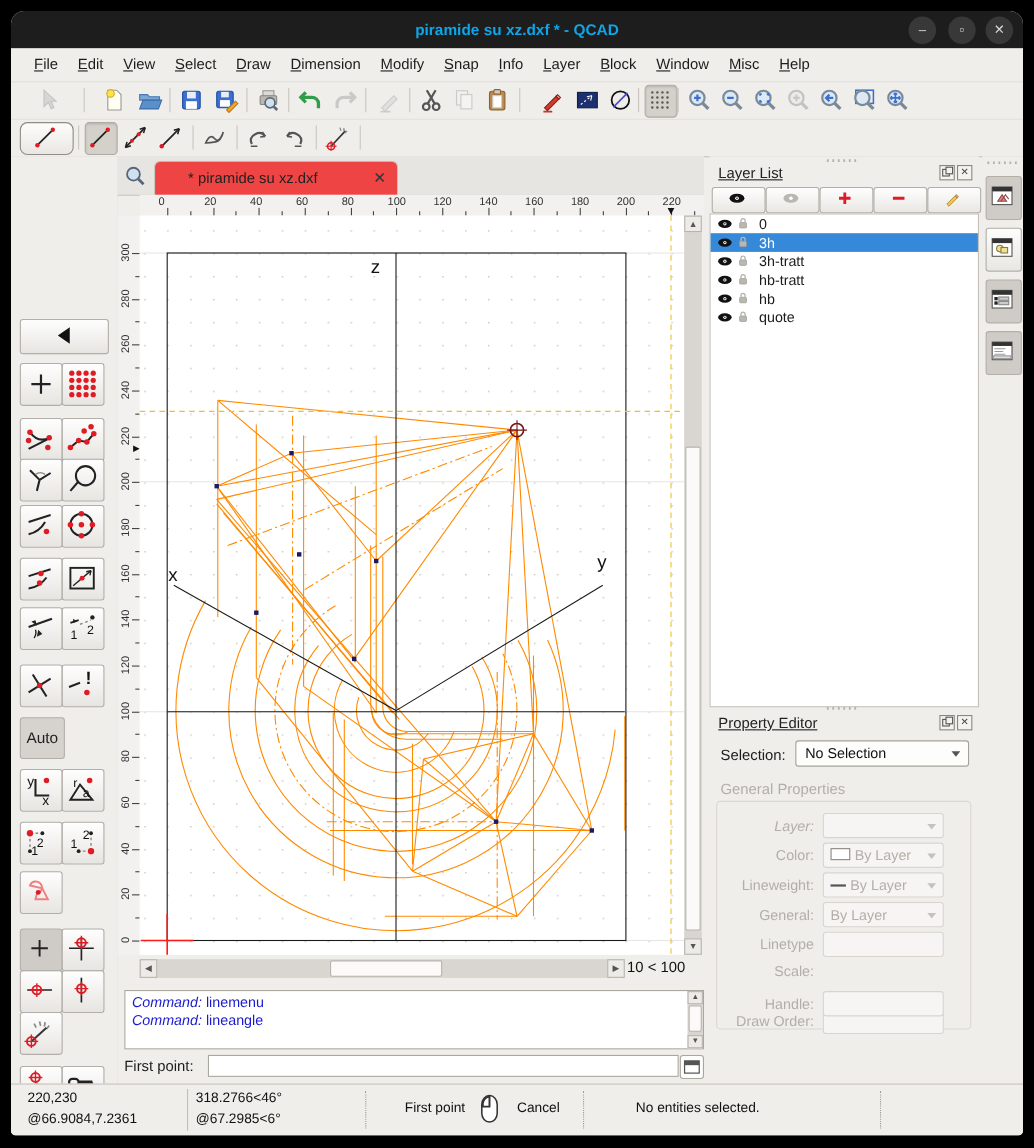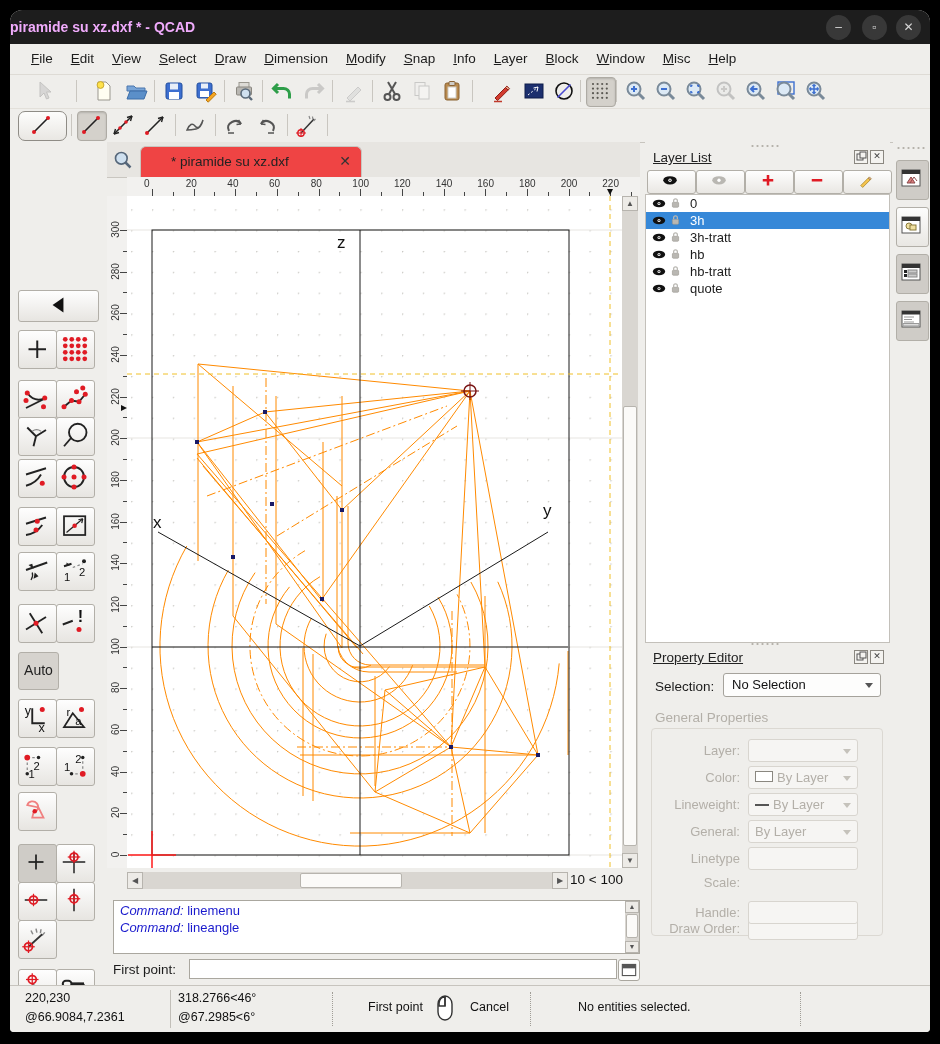--- a/index.html
+++ b/index.html
@@ -2,21 +2,21 @@
 <html><head>
 <meta charset="utf-8">
 <style>
   html,body{margin:0;padding:0;}
   body{width:940px;height:1044px;background:#000;position:relative;overflow:hidden;
        font-family:"Liberation Sans","DejaVu Sans",sans-serif;font-size:13px;color:#1c1c1c;}
   .window{position:absolute;left:10px;top:10px;width:920px;height:1022px;background:#efeeeb;
           border-radius:12px 12px 4px 4px;overflow:hidden;}
   
   .titlebar{position:absolute;left:0;top:0;width:920px;height:34px;background:#1d1d1d;}
-  .title{color:#f0abfc;font-weight:bold;font-size:14px;line-height:34px;}
+  .title{color:#0ea5e9;font-weight:bold;font-size:14px;text-align:center;line-height:34px;}
   .winbtn{position:absolute;top:5px;width:25px;height:25px;border-radius:50%;background:#383838;
           color:#d8d8d8;text-align:center;line-height:24px;font-size:12px;cursor:default;}
   
   .menubar{position:absolute;left:0;top:34px;width:920px;height:30px;background:#efeeeb;border-bottom:1px solid #dedbd5;}
   .menu-item{display:inline-block;padding:0 9px;line-height:29px;font-size:13.5px;}
   .menu-item:first-child{margin-left:12px;}
   .menu-item u{text-decoration:underline;}
   
   .toolbar{position:absolute;left:0;width:920px;background:#efeeeb;}
   .tb1{top:65px;height:33px;border-bottom:1px solid #e3e0da;}
@@ -790,29 +790,29 @@
                 <rect x="7" y="10" width="10" height="8" rx="1.5" fill="#b9b7b2" stroke="#9a978f"></rect>
                 <path d="M9 10 v-2.5 a3 3 0 0 1 6 0 V10" fill="none" stroke="#b9b7b2" stroke-width="2"></path>
               </svg></span><span class="lname">3h-tratt</span></div>
           <div class="lrow"><span style="margin-left:4px;display:inline-block;width:18px;"><svg viewBox="0 0 24 22" width="18" height="15">
                 <ellipse cx="12" cy="11" rx="9" ry="5.5" fill="#111"></ellipse>
                 <circle cx="12" cy="11" r="2.2" fill="#fff"></circle>
                 <circle cx="12" cy="11" r="1" fill="#111"></circle>
               </svg></span><span style="display:inline-block;width:16px;"><svg viewBox="0 0 24 24" width="15" height="15">
                 <rect x="7" y="10" width="10" height="8" rx="1.5" fill="#b9b7b2" stroke="#9a978f"></rect>
                 <path d="M9 10 v-2.5 a3 3 0 0 1 6 0 V10" fill="none" stroke="#b9b7b2" stroke-width="2"></path>
-              </svg></span><span class="lname">hb</span></div>
+              </svg></span><span class="lname">hb-tratt</span></div>
           <div class="lrow"><span style="margin-left:4px;display:inline-block;width:18px;"><svg viewBox="0 0 24 22" width="18" height="15">
                 <ellipse cx="12" cy="11" rx="9" ry="5.5" fill="#111"></ellipse>
                 <circle cx="12" cy="11" r="2.2" fill="#fff"></circle>
                 <circle cx="12" cy="11" r="1" fill="#111"></circle>
               </svg></span><span style="display:inline-block;width:16px;"><svg viewBox="0 0 24 24" width="15" height="15">
                 <rect x="7" y="10" width="10" height="8" rx="1.5" fill="#b9b7b2" stroke="#9a978f"></rect>
                 <path d="M9 10 v-2.5 a3 3 0 0 1 6 0 V10" fill="none" stroke="#b9b7b2" stroke-width="2"></path>
-              </svg></span><span class="lname">hb-tratt</span></div>
+              </svg></span><span class="lname">hb</span></div>
           <div class="lrow"><span style="margin-left:4px;display:inline-block;width:18px;"><svg viewBox="0 0 24 22" width="18" height="15">
                 <ellipse cx="12" cy="11" rx="9" ry="5.5" fill="#111"></ellipse>
                 <circle cx="12" cy="11" r="2.2" fill="#fff"></circle>
                 <circle cx="12" cy="11" r="1" fill="#111"></circle>
               </svg></span><span style="display:inline-block;width:16px;"><svg viewBox="0 0 24 24" width="15" height="15">
                 <rect x="7" y="10" width="10" height="8" rx="1.5" fill="#b9b7b2" stroke="#9a978f"></rect>
                 <path d="M9 10 v-2.5 a3 3 0 0 1 6 0 V10" fill="none" stroke="#b9b7b2" stroke-width="2"></path>
               </svg></span><span class="lname">quote</span></div>
         </div>
     </div>
@@ -828,21 +828,21 @@
       </div>
       <div class="pt-ctl" style="right:6px;top:2px;">✕</div>
       <div class="selrow" style="left:10px;top:31px;">Selection:</div>
       <div class="dropdown" style="left:78px;top:25px;width:158px;">
         <span>No Selection</span>
         <span class="arr"></span>
       </div>
       <div class="grouplabel" style="left:10px;top:62px;">General Properties</div>
       <div class="groupbox" style="left:6px;top:80px;width:230px;height:206px;">
         <div id="proprows">
-            <div class="prow" style="top: 10px;">
+            <div class="prow" style="top: 10px; font-style: italic;">
               <div class="plab">Layer:</div>
               <div class="pctl">
                 <span class="arr"></span>
               </div>
             </div>
             <div class="prow" style="top: 37px;">
               <div class="plab">Color:</div>
               <div class="pctl"><span class="swatch"></span>By Layer<span class="arr"></span></div>
             </div>
             <div class="prow" style="top: 64px;">

